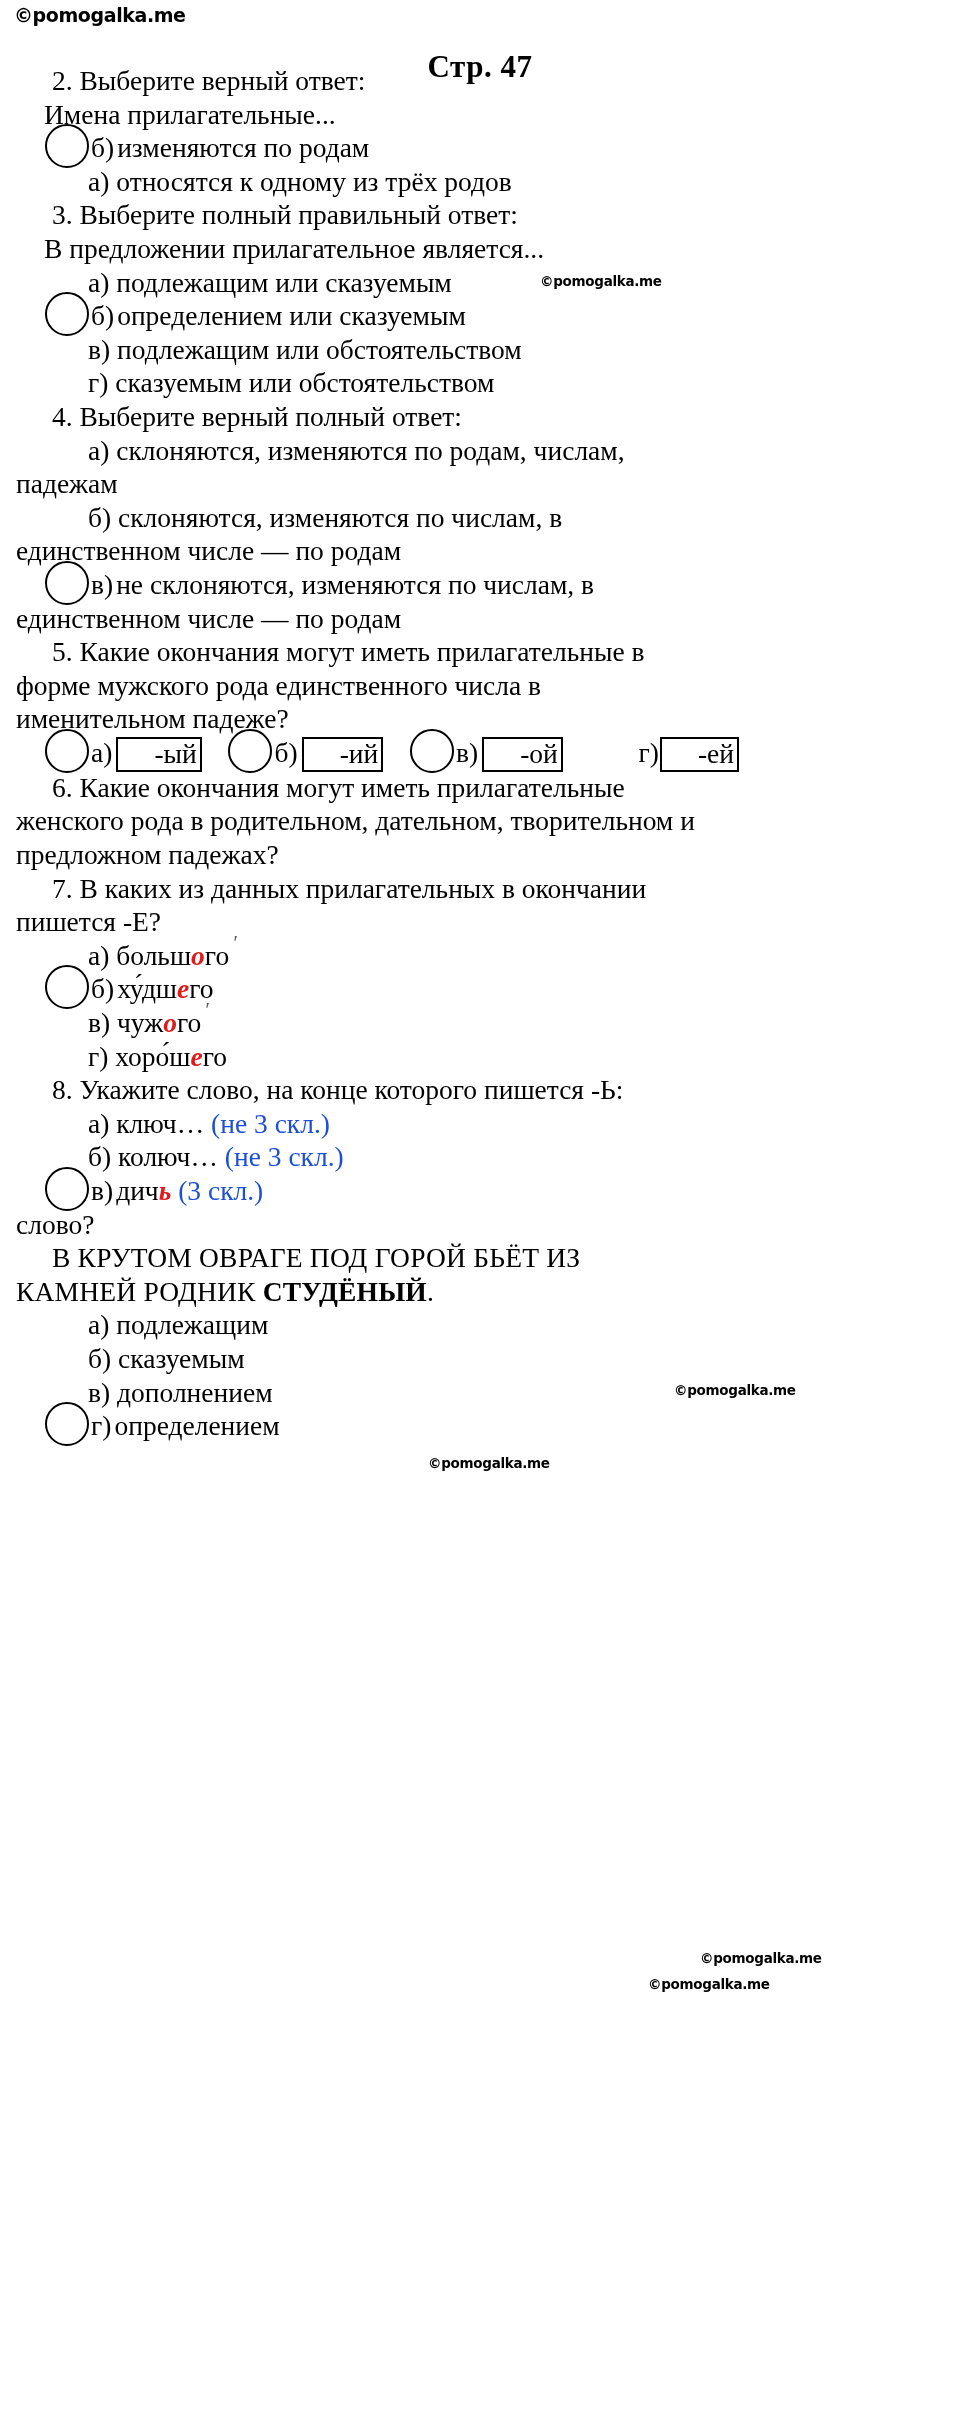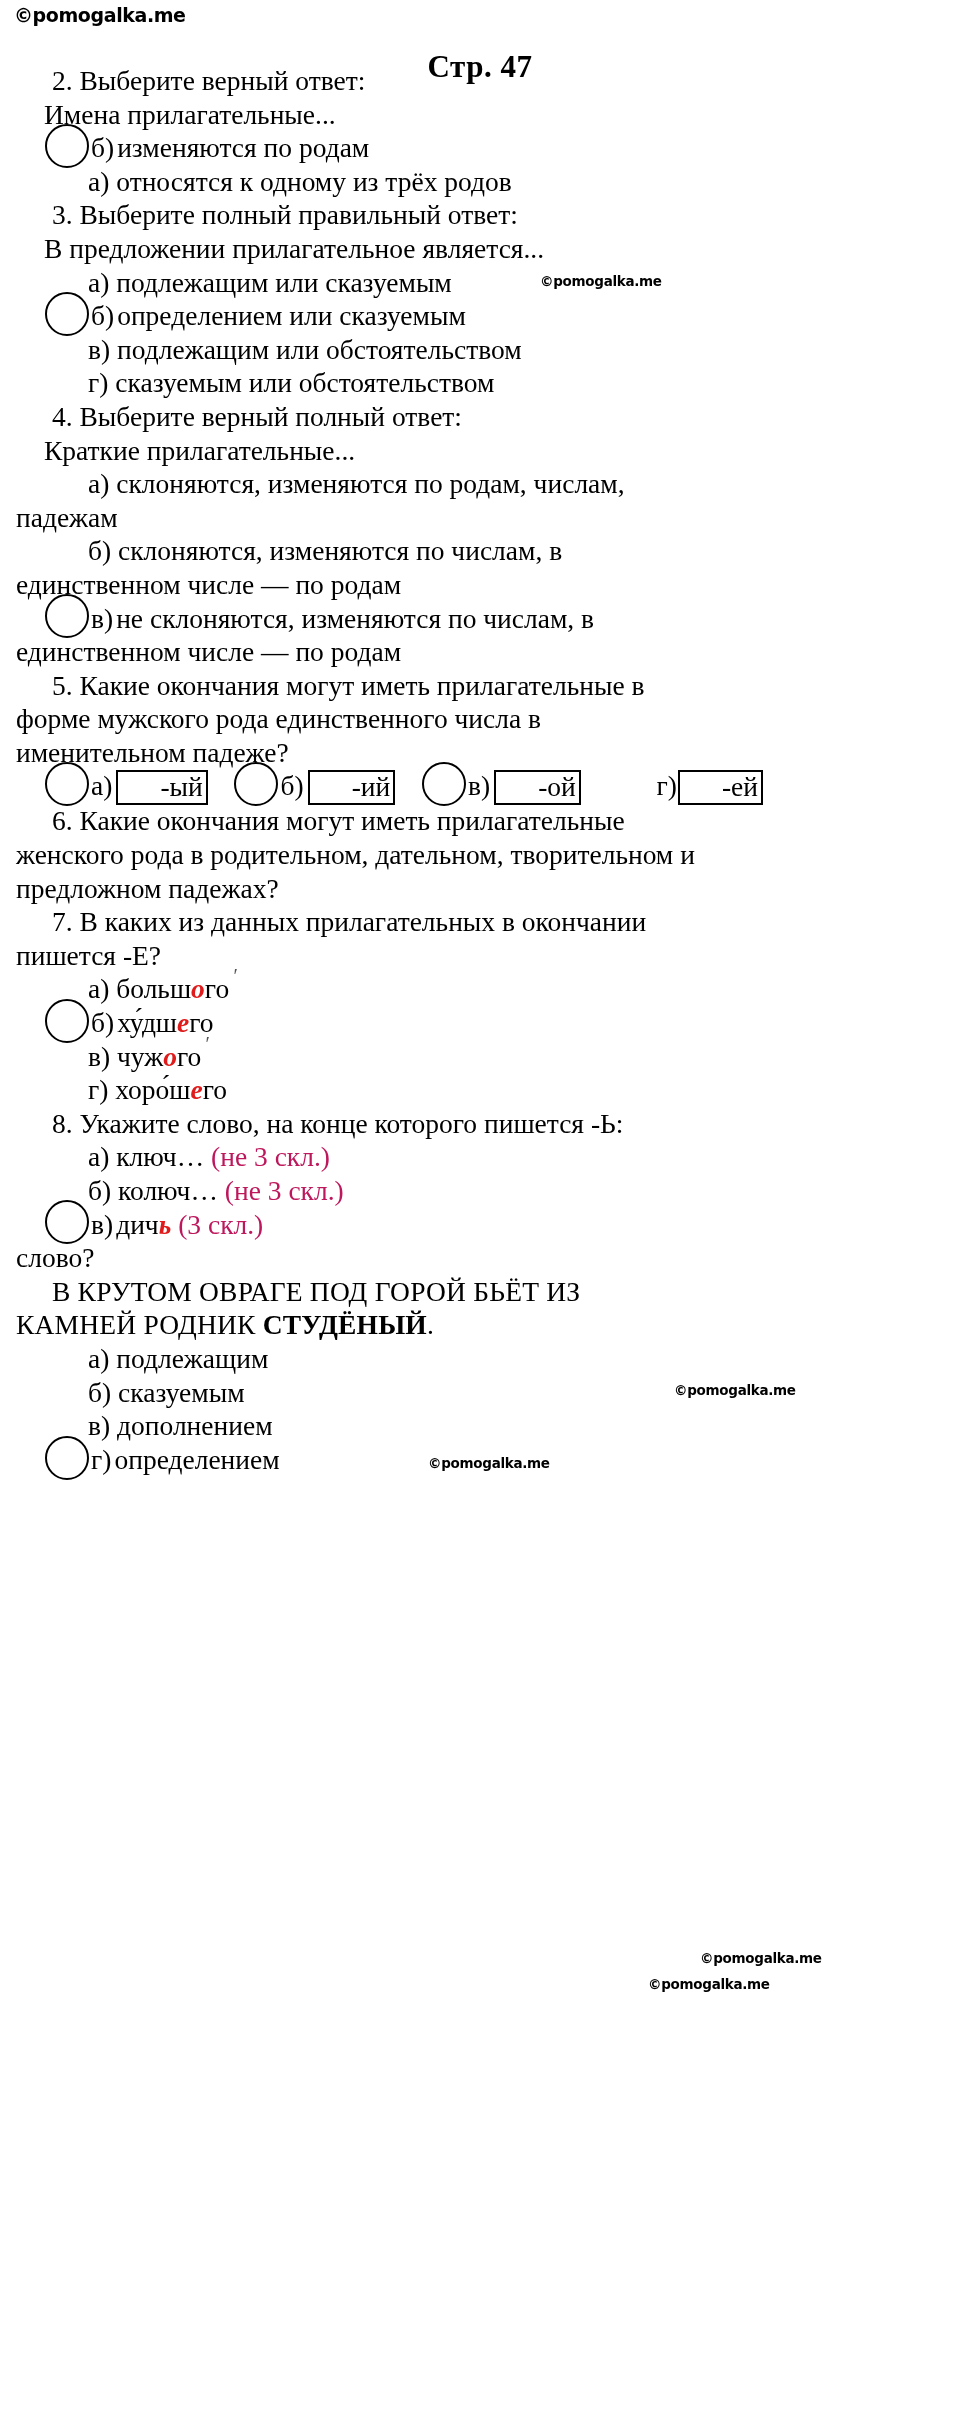--- a/index.html
+++ b/index.html
@@ -81,21 +81,21 @@
     border-radius: 50%;
     box-sizing: border-box;
     pointer-events: none;
   }
   .opt-plain { display: inline-block; }
 
   
   .ending-box {
     display: inline-block;
     border: 2.6px solid #000;
-    padding: 0 3px 1px 6px;
+    padding: 0 3px 1px 0;
     line-height: 30px;
     margin-left: 1px;
     position: relative;
     top: 1px;
   }
 
   
   .red {
     color: #e01b1b;
     font-weight: bold;
@@ -109,21 +109,21 @@
     position: absolute;
     left: 46%;
     top: -13px;
     font-size: 20px;
     color: #555;
     font-style: normal;
     font-weight: normal;
   }
 
   .grey-note {
-    color: #be185d;
+    color: #1d4ed8;
   }
   .bold-word { font-weight: bold; }
   .caps-line { font-size: 27.5px; letter-spacing: 0.2px; }
 
   
   .wm {
     position: absolute;
     font-family: "DejaVu Sans", "Liberation Sans", sans-serif;
     font-weight: bold;
     font-size: 13.5px;
@@ -176,23 +176,20 @@
     <span>подлежащим или обстоятельством</span>
   </div>
   <div class="line indent">
     <span class="opt-plain">г)</span>
     <span>сказуемым или обстоятельством</span>
   </div>
 
   <div class="line indent">
     <span>4.</span>
     <span>Выберите верный полный ответ:</span>
-  </div>
-  <div class="line indent-sm">
-    <span>Краткие прилагательные...</span>
   </div>
   <div class="line indent">
     <span class="opt-plain">а)</span>
     <span>склоняются, изменяются по родам, числам,</span>
   </div>
   <div class="line hang">
     <span>падежам</span>
   </div>
   <div class="line indent">
     <span class="opt-plain">б)</span>

